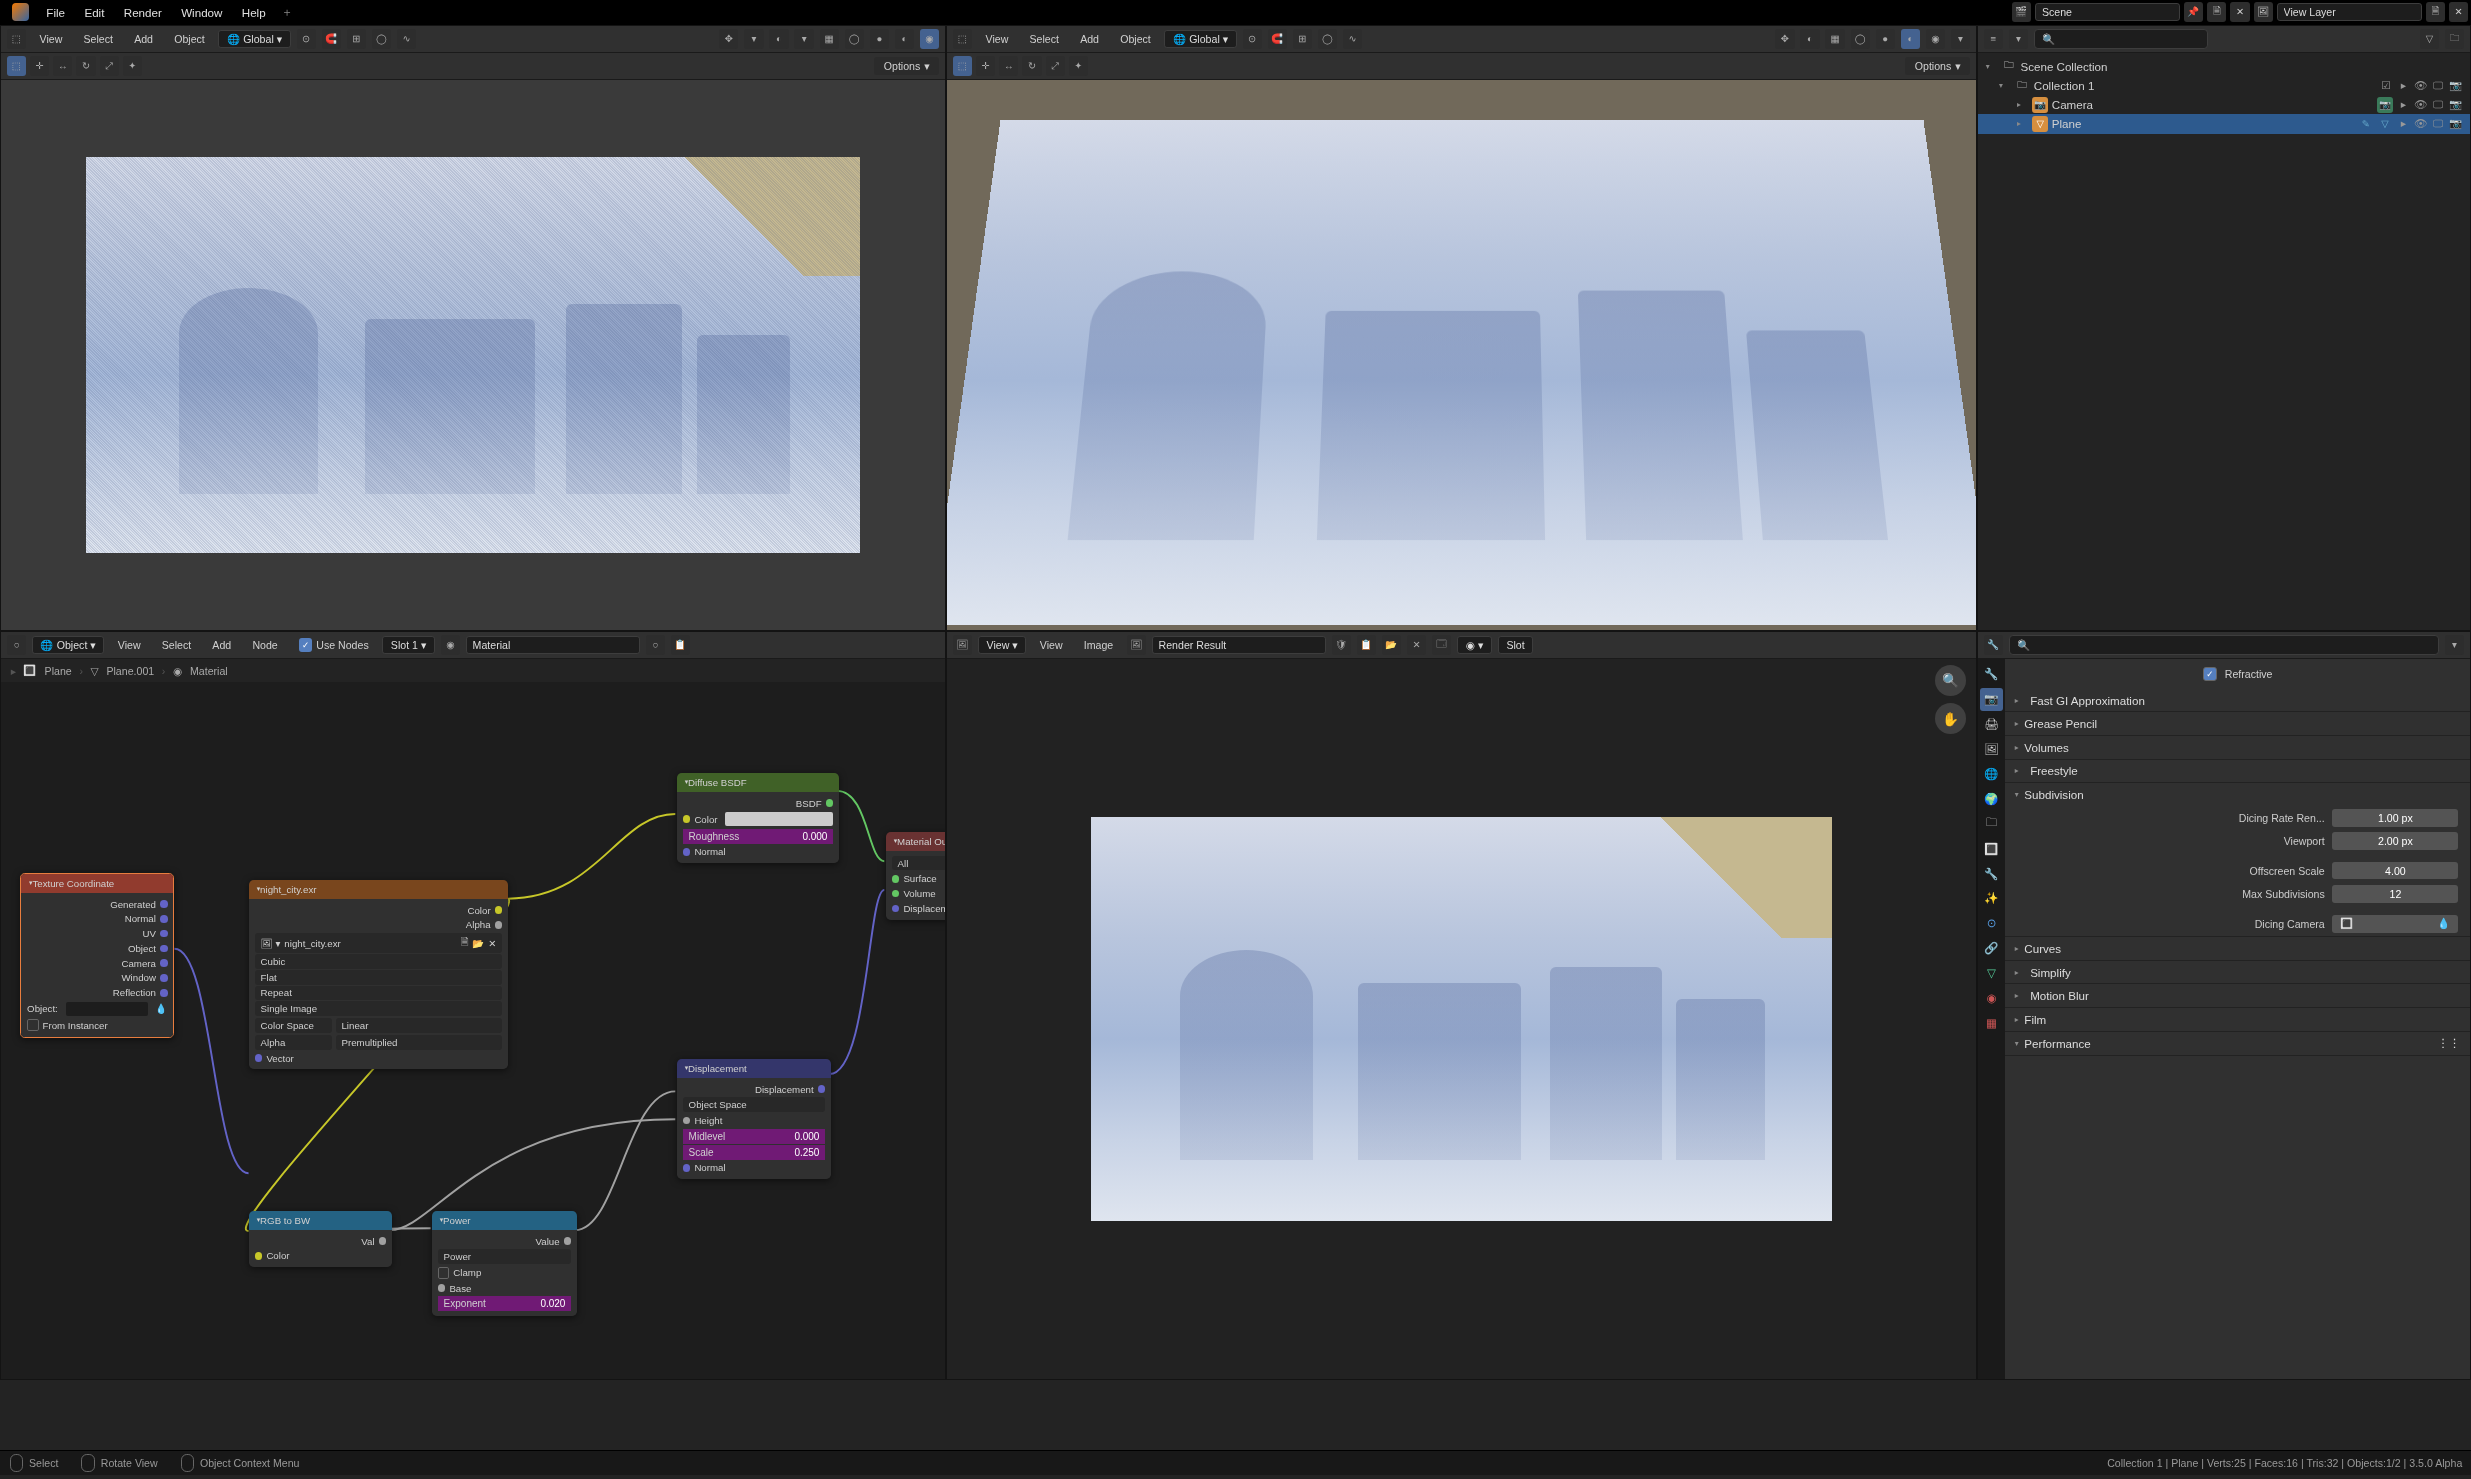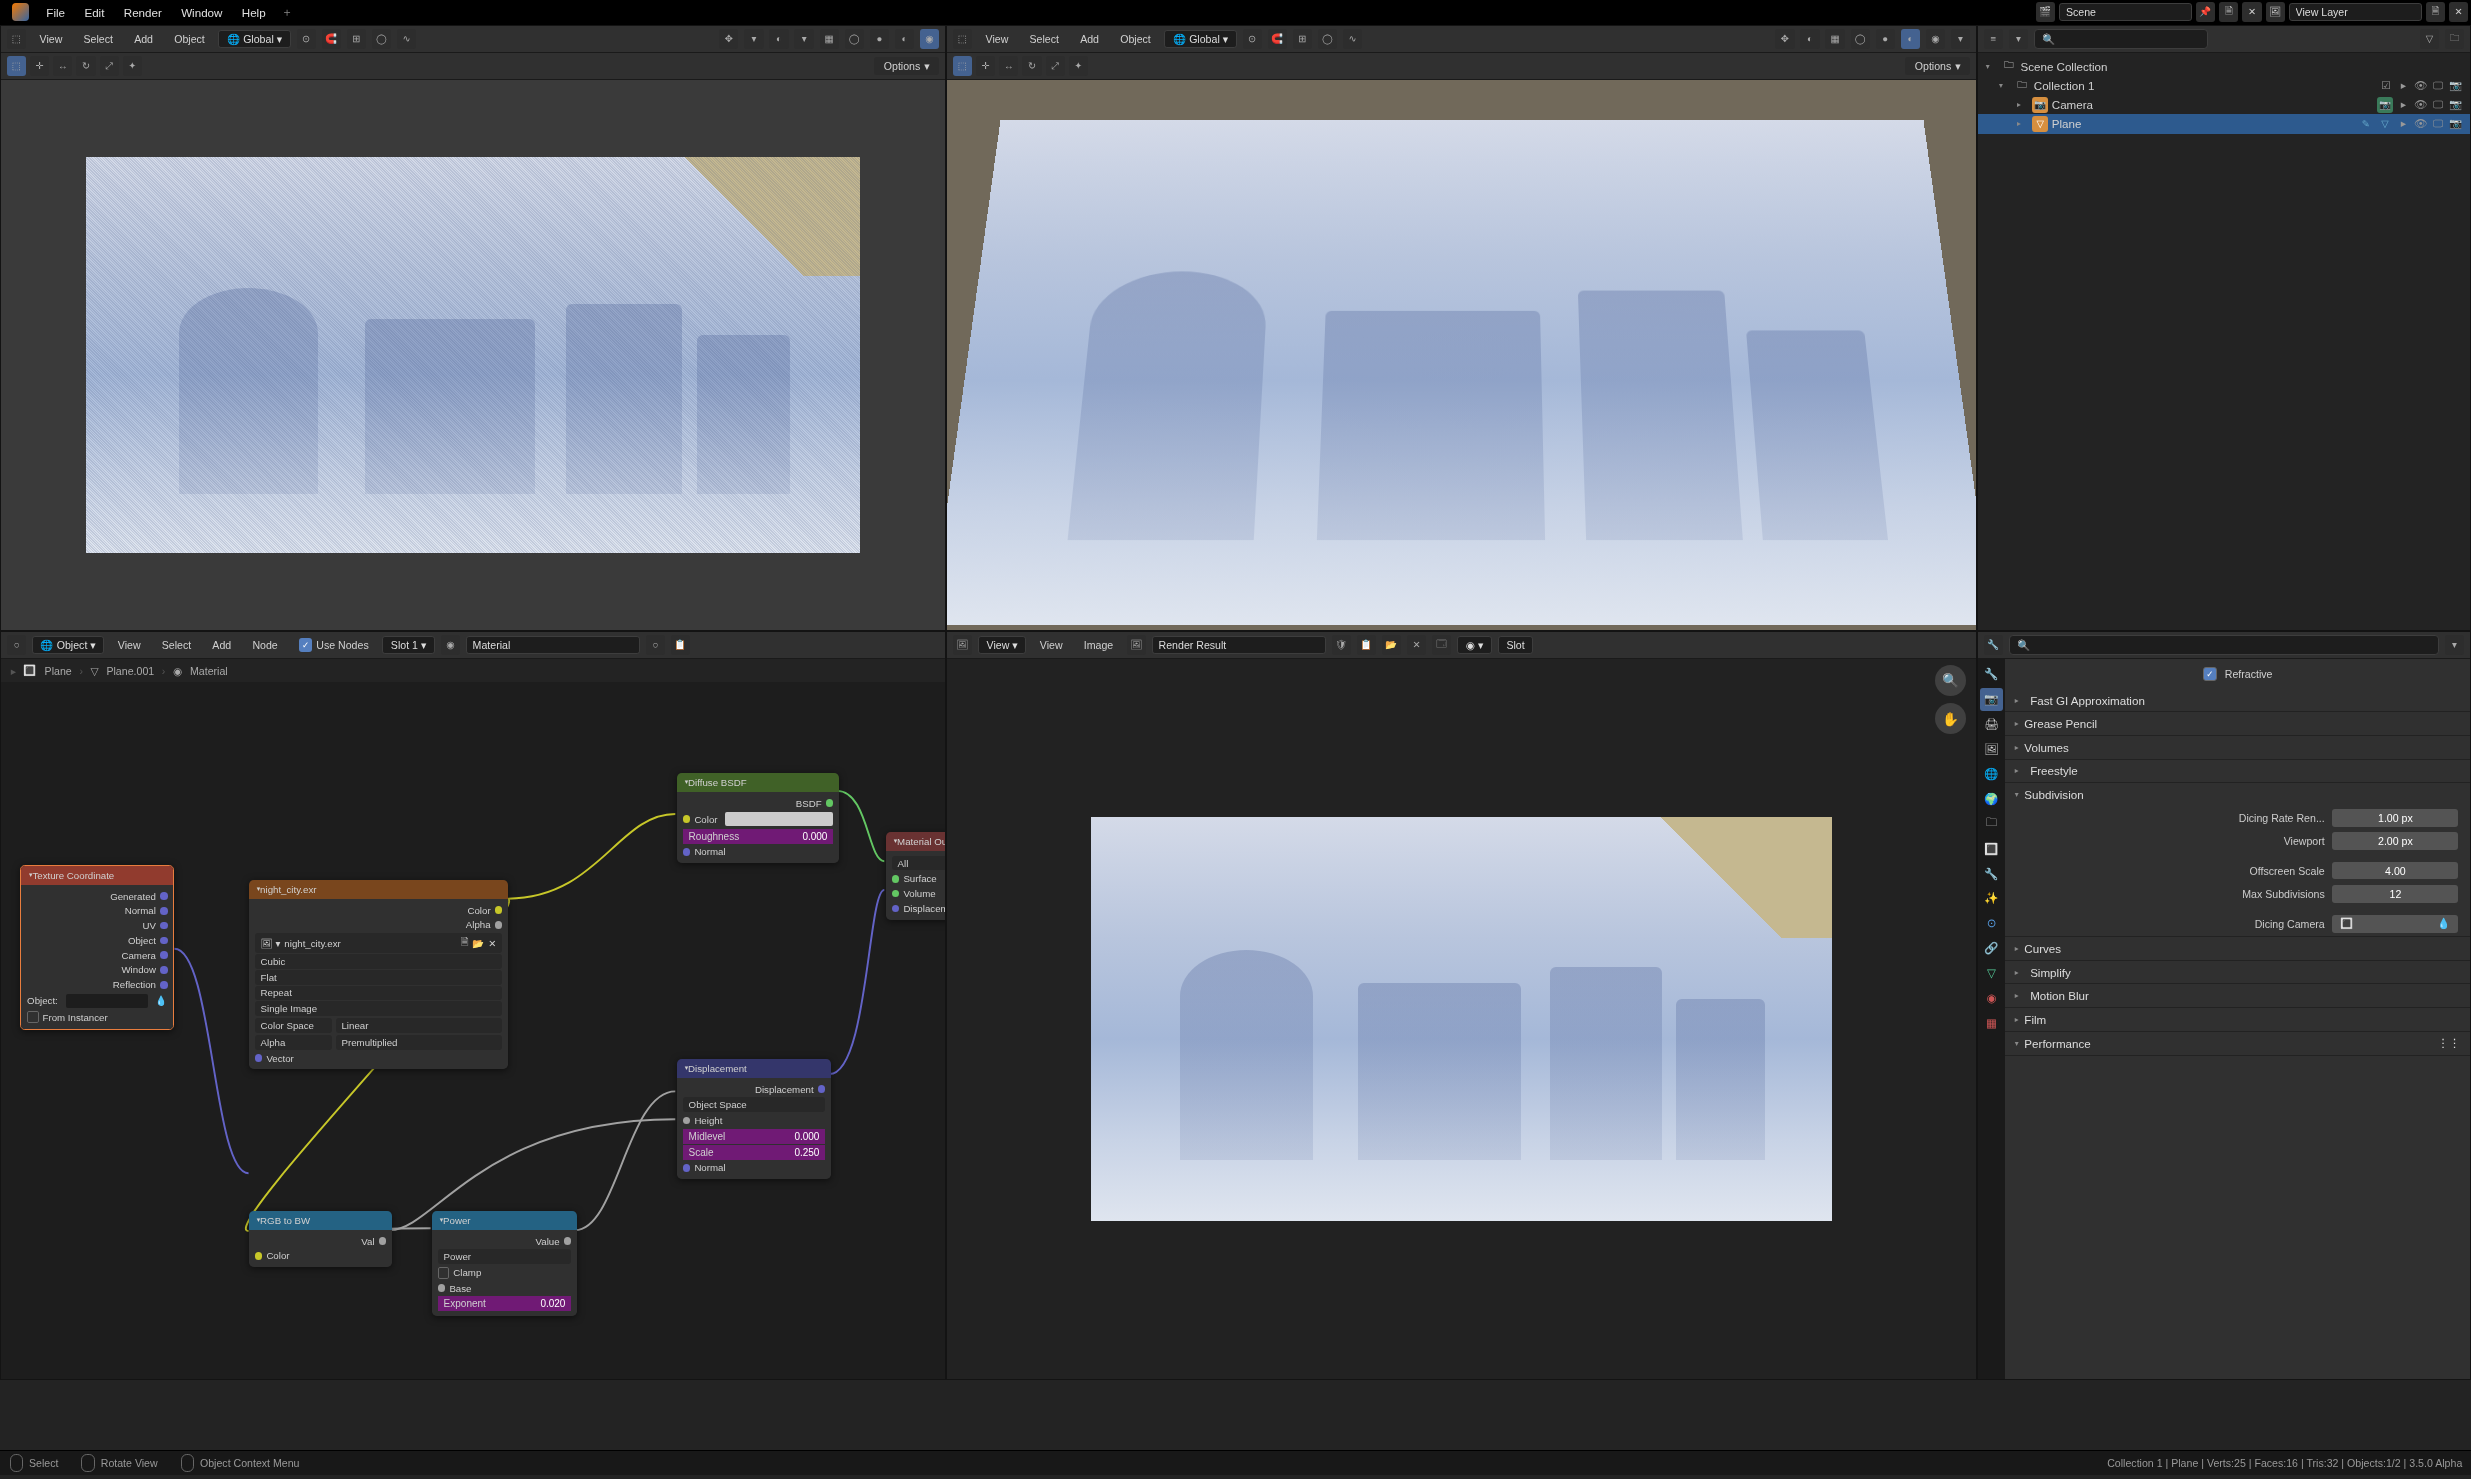--- a/index.html
+++ b/index.html
@@ -4,21 +4,21 @@
 <style>
 * { margin:0; padding:0; box-sizing:border-box; font-family:-apple-system,BlinkMacSystemFont,"Segoe UI",sans-serif; user-select:none; }
 body { background:#232323; color:#d0d0d0; font-size:10.6px; width:2472px; height:1479px; overflow:hidden; }
 .top-menu { height:25px; background:#000000; display:flex; align-items:center; padding:0 3.9px; border-bottom:1px solid #000; }
 .logo { width:17.4px; height:17.4px; background:linear-gradient(135deg,#f57900,#3465a4); border-radius:3.9px; margin:0 7.7px; }
 .top-menu .item { padding:3.9px 9.7px; color:#e0e0e0; font-size:11.6px; cursor:pointer; }
 .workspace-tabs { display:flex; margin-left:29px; }
 .workspace-tabs .tab { padding:4.8px 11.6px; color:#888; font-size:11.6px; cursor:pointer; border-radius:3.9px 3.9px 0 0; }
 .workspace-tabs .tab.active { background:#303030; color:#fff; }
 .top-menu .right { margin-left:auto; display:flex; gap:3.9px; align-items:center; }
-.scene-input { background:#1d1d1d; border:1px solid #3d3d3d; color:#ddd; padding:1.9px 5.8px; width:133px; border-radius:2.9px; font-size:10.6px; }
+.scene-input { background:#1d1d1d; border:1px solid #3d3d3d; color:#ddd; padding:1.9px 5.8px; width:145px; border-radius:2.9px; font-size:10.6px; }
 .scene-icon { width:19.3px; height:19.3px; background:#2d2d2d; border-radius:2.9px; display:flex; align-items:center; justify-content:center; font-size:9.7px; }
 .main-grid { display:grid; grid-template-columns:946px 1031px 494px; grid-template-rows:606px 749px; height:1425px; }
 .panel { background:#232323; border:1px solid #131313; display:flex; flex-direction:column; overflow:hidden; }
 .panel-header { height:27px; background:#303030; display:flex; align-items:center; padding:0 5.8px; gap:5.8px; border-bottom:1px solid #1a1a1a; }
 .panel-header .sel { background:#1d1d1d; border:1px solid #3d3d3d; padding:1.9px 7.7px; border-radius:2.9px; font-size:10.6px; color:#ddd; }
 .panel-header .btn { padding:2.9px 7.7px; font-size:10.6px; cursor:pointer; }
 .icon-btn { width:19.3px; height:19.3px; background:#2d2d2d; border-radius:2.9px; display:flex; align-items:center; justify-content:center; color:#aaa; font-size:9.7px; }
 .toolbar-row { height:27px; background:#303030; display:flex; align-items:center; padding:0 5.8px; gap:3.9px; border-bottom:1px solid #1a1a1a; }
 .viewport { flex:1; background:#3a3a3a; display:flex; align-items:center; justify-content:center; position:relative; }
 .render-img { width:82%; height:72%; background:linear-gradient(180deg,#d4dae8 0%,#b8c5dd 30%,#a5b8d8 55%,#c8d3e6 80%,#dfe5ef 100%); position:relative; overflow:hidden; }
@@ -281,21 +281,21 @@
       <path d="M180 277 C 220 277, 220 510, 257 510" stroke="#6363c7"></path>
       <path d="M525 225 C 560 225, 220 570, 257 570" stroke="#c7c729"></path>
       <path d="M332 569 C 400 569, 380 567, 446 567" stroke="#a1a1a1"></path>
       <path d="M404 569 C 450 569, 500 454, 700 454" stroke="#a1a1a1"></path>
       <path d="M596 569 C 640 569, 650 425, 700 425" stroke="#a1a1a1"></path>
       <path d="M868 113 C 900 113, 900 186, 917 186" stroke="#63c763"></path>
       <path d="M860 407 C 900 407, 900 216, 917 216" stroke="#6363c7"></path>
       <path d="M525 225 C 620 225, 640 137, 700 137" stroke="#c7c729"></path>
     </svg>
 
-    <div class="node" style="left:19.3px;top:183px;width:154px;border:1px solid #e87d3e">
+    <div class="node" style="left:19.3px;top:191px;width:154px;border:1px solid #e87d3e">
       <div class="head" style="background:#913b2e">
             <span class="tri">▾</span>
             <span>Texture Coordinate</span>
           </div>
       <div class="body" id="tc-outs">
             <div class="sock out">
               <span>Generated</span>
               <span class="dot vec"></span>
             </div>
             <div class="sock out">

